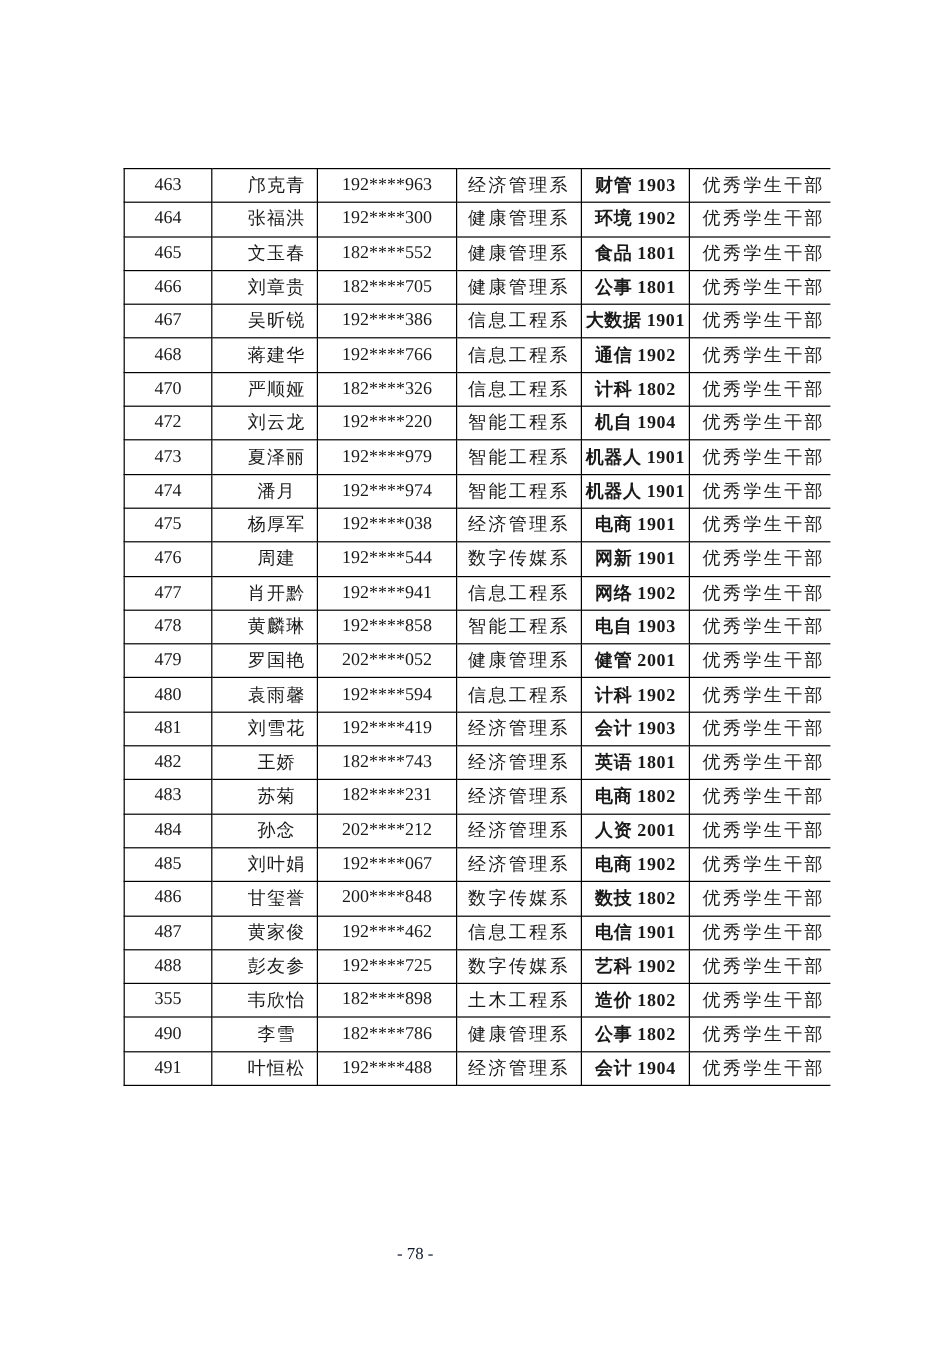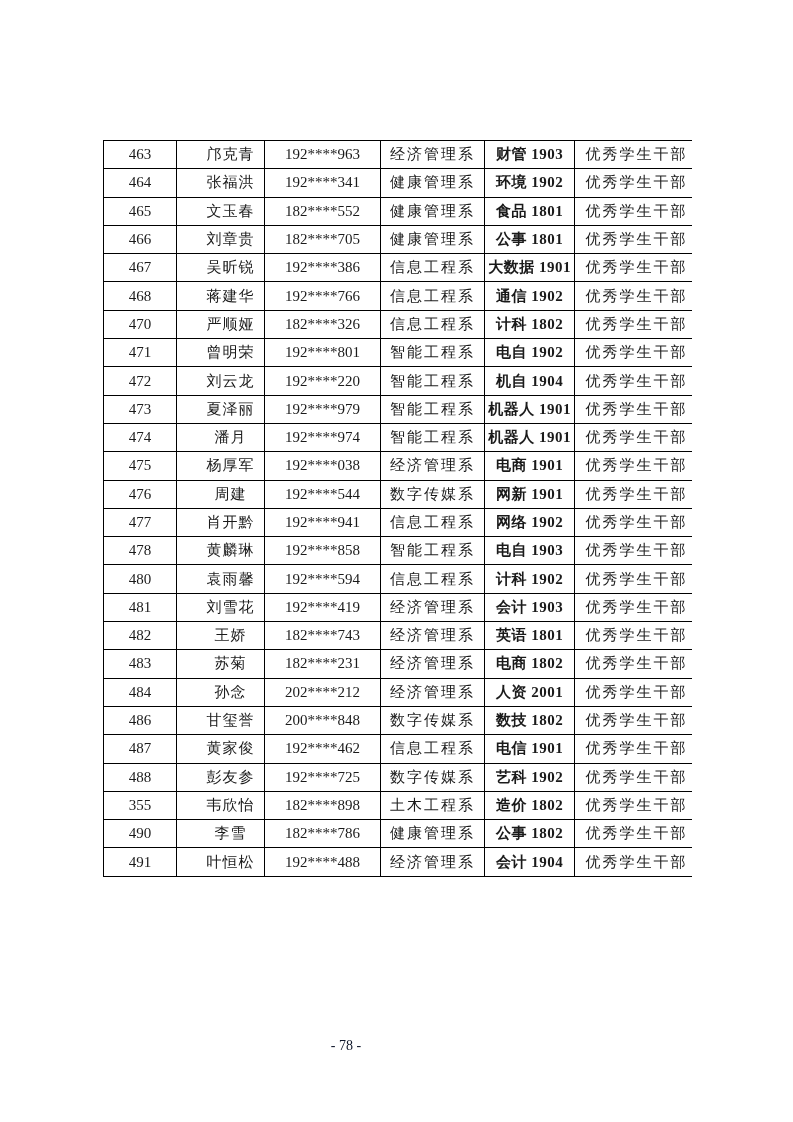--- a/index.html
+++ b/index.html
@@ -67,21 +67,21 @@
           <td class="c-index">463</td>
           <td class="c-name">邝克青</td>
           <td class="c-id">192****963</td>
           <td class="c-dept">经济管理系</td>
           <td class="c-class">财管 1903</td>
           <td class="c-award">优秀学生干部</td>
         </tr>
         <tr>
           <td class="c-index">464</td>
           <td class="c-name">张福洪</td>
-          <td class="c-id">192****341</td>
+          <td class="c-id">192****300</td>
           <td class="c-dept">健康管理系</td>
           <td class="c-class">环境 1902</td>
           <td class="c-award">优秀学生干部</td>
         </tr>
         <tr>
           <td class="c-index">465</td>
           <td class="c-name">文玉春</td>
           <td class="c-id">182****552</td>
           <td class="c-dept">健康管理系</td>
           <td class="c-class">食品 1801</td>
@@ -110,28 +110,20 @@
           <td class="c-dept">信息工程系</td>
           <td class="c-class">通信 1902</td>
           <td class="c-award">优秀学生干部</td>
         </tr>
         <tr>
           <td class="c-index">470</td>
           <td class="c-name">严顺娅</td>
           <td class="c-id">182****326</td>
           <td class="c-dept">信息工程系</td>
           <td class="c-class">计科 1802</td>
-          <td class="c-award">优秀学生干部</td>
-        </tr>
-        <tr>
-          <td class="c-index">471</td>
-          <td class="c-name">曾明荣</td>
-          <td class="c-id">192****801</td>
-          <td class="c-dept">智能工程系</td>
-          <td class="c-class">电自 1902</td>
           <td class="c-award">优秀学生干部</td>
         </tr>
         <tr>
           <td class="c-index">472</td>
           <td class="c-name">刘云龙</td>
           <td class="c-id">192****220</td>
           <td class="c-dept">智能工程系</td>
           <td class="c-class">机自 1904</td>
           <td class="c-award">优秀学生干部</td>
         </tr>
@@ -177,20 +169,28 @@
         </tr>
         <tr>
           <td class="c-index">478</td>
           <td class="c-name">黄麟琳</td>
           <td class="c-id">192****858</td>
           <td class="c-dept">智能工程系</td>
           <td class="c-class">电自 1903</td>
           <td class="c-award">优秀学生干部</td>
         </tr>
         <tr>
+          <td class="c-index">479</td>
+          <td class="c-name">罗国艳</td>
+          <td class="c-id">202****052</td>
+          <td class="c-dept">健康管理系</td>
+          <td class="c-class">健管 2001</td>
+          <td class="c-award">优秀学生干部</td>
+        </tr>
+        <tr>
           <td class="c-index">480</td>
           <td class="c-name">袁雨馨</td>
           <td class="c-id">192****594</td>
           <td class="c-dept">信息工程系</td>
           <td class="c-class">计科 1902</td>
           <td class="c-award">优秀学生干部</td>
         </tr>
         <tr>
           <td class="c-index">481</td>
           <td class="c-name">刘雪花</td>
@@ -214,20 +214,28 @@
           <td class="c-dept">经济管理系</td>
           <td class="c-class">电商 1802</td>
           <td class="c-award">优秀学生干部</td>
         </tr>
         <tr>
           <td class="c-index">484</td>
           <td class="c-name">孙念</td>
           <td class="c-id">202****212</td>
           <td class="c-dept">经济管理系</td>
           <td class="c-class">人资 2001</td>
+          <td class="c-award">优秀学生干部</td>
+        </tr>
+        <tr>
+          <td class="c-index">485</td>
+          <td class="c-name">刘叶娟</td>
+          <td class="c-id">192****067</td>
+          <td class="c-dept">经济管理系</td>
+          <td class="c-class">电商 1902</td>
           <td class="c-award">优秀学生干部</td>
         </tr>
         <tr>
           <td class="c-index">486</td>
           <td class="c-name">甘玺誉</td>
           <td class="c-id">200****848</td>
           <td class="c-dept">数字传媒系</td>
           <td class="c-class">数技 1802</td>
           <td class="c-award">优秀学生干部</td>
         </tr>

